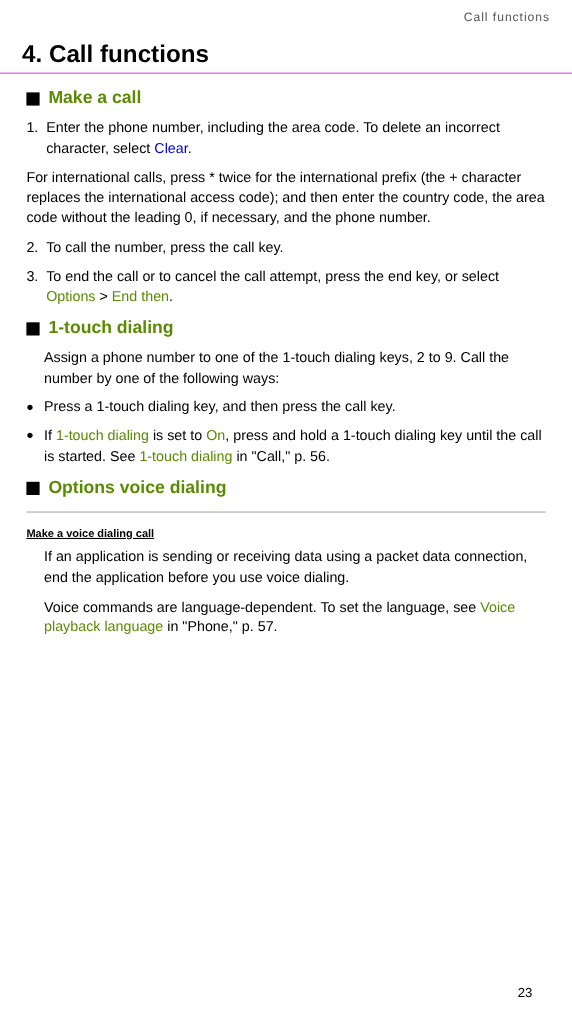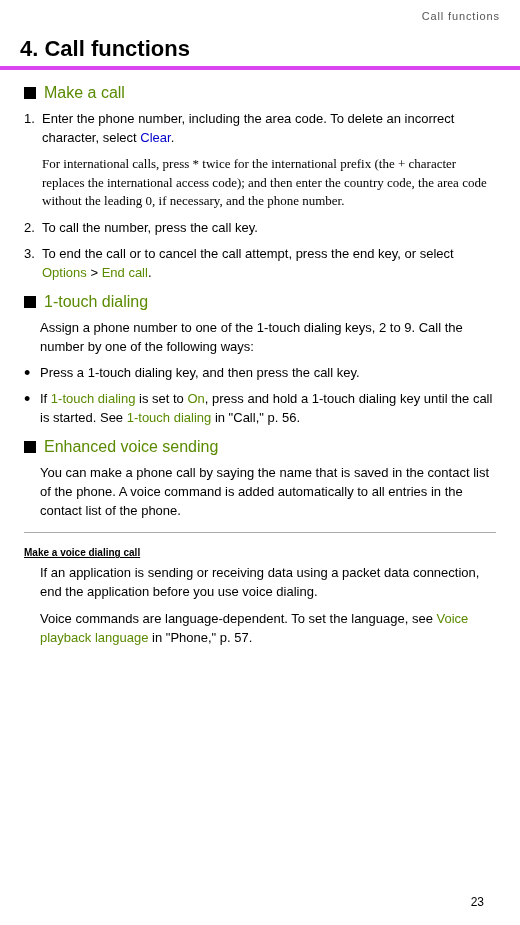--- a/index.html
+++ b/index.html
@@ -25,21 +25,21 @@
       color: #555555;
       letter-spacing: 0.08em;
       border-bottom: none;
     }
 
     .main-title {
       font-size: 22px;
       font-weight: bold;
       color: #000000;
       padding: 8px 20px 4px 20px;
-      border-bottom: 4px solid #d946ef;
+      border-bottom: 1px solid #d946ef;
       margin-bottom: 14px;
     }
 
     .content {
       padding: 0 24px 20px 24px;
     }
 
     .section-heading {
       display: flex;
       align-items: center;
@@ -51,21 +51,21 @@
       width: 12px;
       height: 12px;
       background: #000000;
       display: inline-block;
       margin-right: 8px;
       flex-shrink: 0;
     }
 
     .section-heading .heading-text {
       font-size: 16px;
-      font-weight: normal;
+      font-weight: bold;
       color: #5a8a00;
     }
 
     .numbered-list {
       list-style: none;
       padding: 0;
       margin-bottom: 10px;
     }
 
     .numbered-list li {
@@ -175,31 +175,31 @@
     <span class="heading-text">Make a call</span>
   </div>
 
   <ol class="numbered-list">
     <li>
       <span class="num">1.</span>
       <span class="li-content">
         <span>Enter the phone number, including the area code. To delete an incorrect character, select </span><a class="link-text" href="#">Clear</a><span>.</span>
       </span>
     </li>
-    <li style="display:block; margin-left:18px; margin-bottom:8px;font-family:Liberation Serif, serif;">
+    <li style="display:block; margin-bottom:8px;">
       <span class="italic-para" style="margin-left:0;">For international calls, press * twice for the international prefix (the + character replaces the international access code); and then enter the country code, the area code without the leading 0, if necessary, and the phone number.</span>
     </li>
     <li>
       <span class="num">2.</span>
       <span class="li-content">To call the number, press the call key.</span>
     </li>
     <li>
       <span class="num">3.</span>
       <span class="li-content">
-        <span>To end the call or to cancel the call attempt, press the end key, or select </span><a class="link-text-green" href="#">Options</a><span> &gt; </span><a class="link-text-green" href="#">End call</a><span>.</span>
+        <span>To end the call or to cancel the call attempt, press the end key, or select </span><a class="link-text-green" href="#">Options</a><span> &gt; </span><a class="link-text-green" href="#">End then</a><span>.</span>
       </span>
     </li>
   </ol>
 
   <div class="section-heading">
     <span class="bullet-square"></span>
     <span class="heading-text">1-touch dialing</span>
   </div>
 
   <p class="body-para">Assign a phone number to one of the 1-touch dialing keys, 2 to 9. Call the number by one of the following ways:</p>
@@ -212,24 +212,23 @@
     <li>
       <span class="bullet-dot">•</span>
       <span class="bullet-content">
         <span>If </span><a class="link-text-green" href="#">1-touch dialing</a><span> is set to </span><a class="link-text-green" href="#">On</a><span>, press and hold a 1-touch dialing key until the call is started. See </span><a class="link-text-green" href="#">1-touch dialing</a><span> in "Call," p. 56.</span>
       </span>
     </li>
   </ul>
 
   <div class="section-heading">
     <span class="bullet-square"></span>
-    <span class="heading-text">Enhanced voice sending</span>
-  </div>
-
-  <p class="body-para">You can make a phone call by saying the name that is saved in the contact list of the phone. A voice command is added automatically to all entries in the contact list of the phone.</p>
+    <span class="heading-text">Options voice dialing</span>
+  </div>
+
 
   <div>
     <hr class="divider">
     <p class="subsection-heading">Make a voice dialing call</p>
     <p class="body-para">If an application is sending or receiving data using a packet data connection, end the application before you use voice dialing.</p>
     <p class="body-para">
       <span>Voice commands are language-dependent. To set the language, see </span><a class="link-text-green" href="#">Voice playback language</a><span> in "Phone," p. 57.</span>
     </p>
   </div>
 

